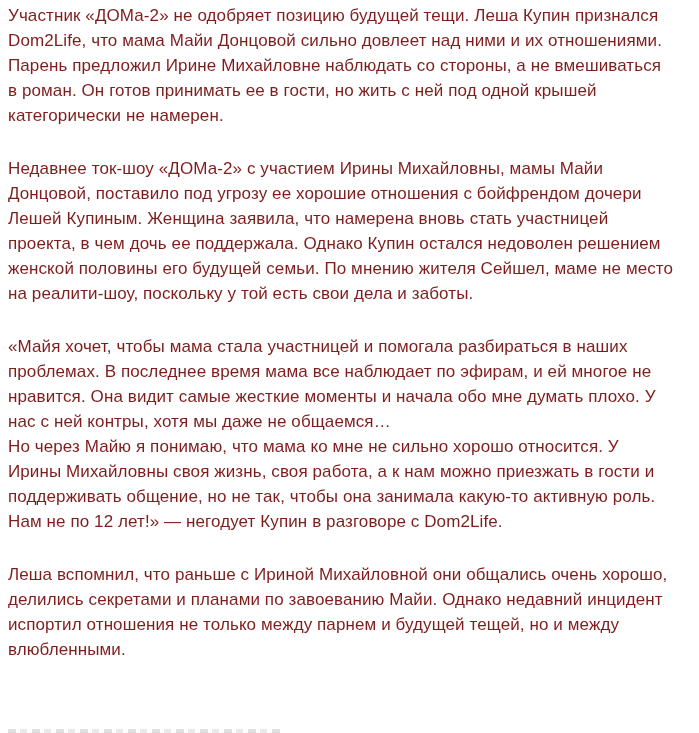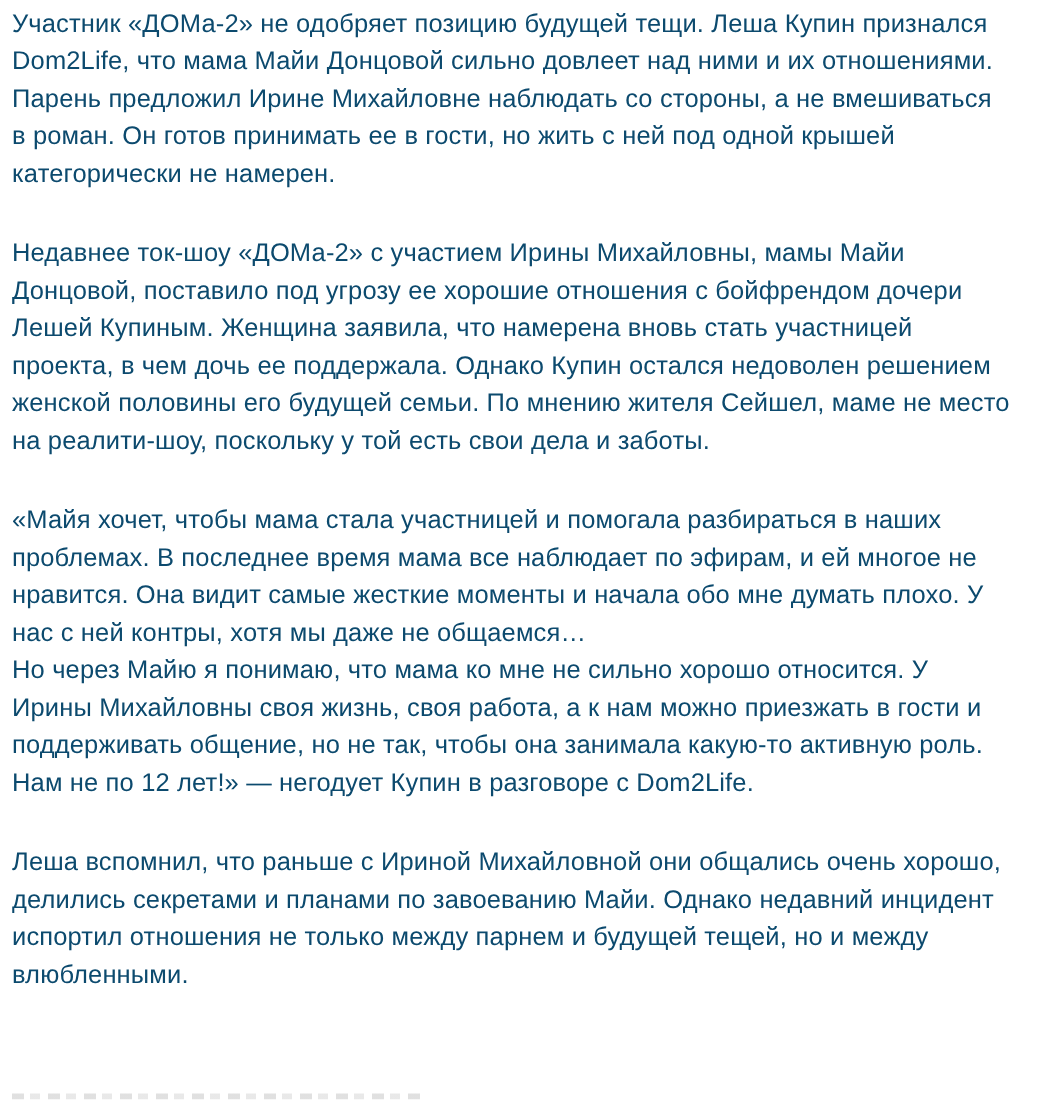--- a/index.html
+++ b/index.html
@@ -27,21 +27,21 @@
     letter-spacing: 0.1px;
     color: #333333;
     white-space: pre-line;
   }
   .para {
     margin: 0 0 28px 0;
     font-size: 17px;
     line-height: 25px;
     font-weight: 400;
     letter-spacing: 0.1px;
-    color: #0c4a6e;
+    color: #7f1d1d;
     white-space: pre-line;
   }
   
   .clipped-next-line {
     position: absolute;
     left: 8px;
     top: 729px;
     width: 272px;
     height: 4px;
     overflow: hidden;

